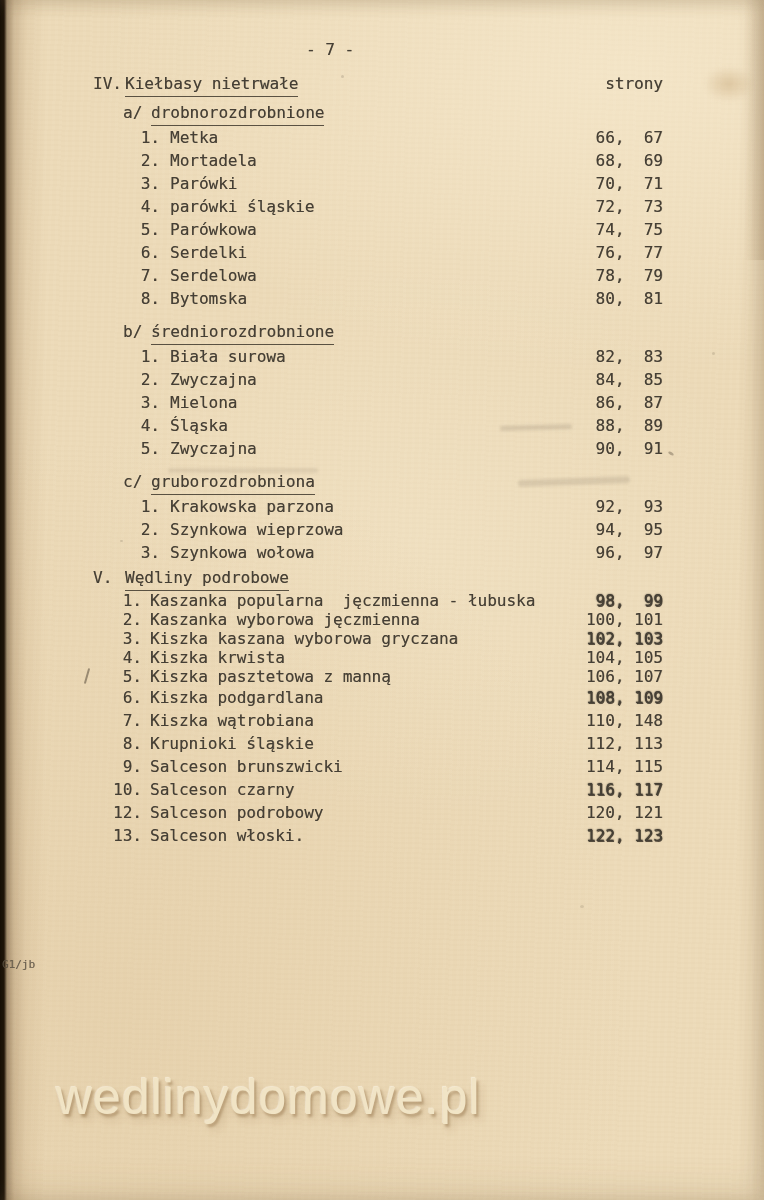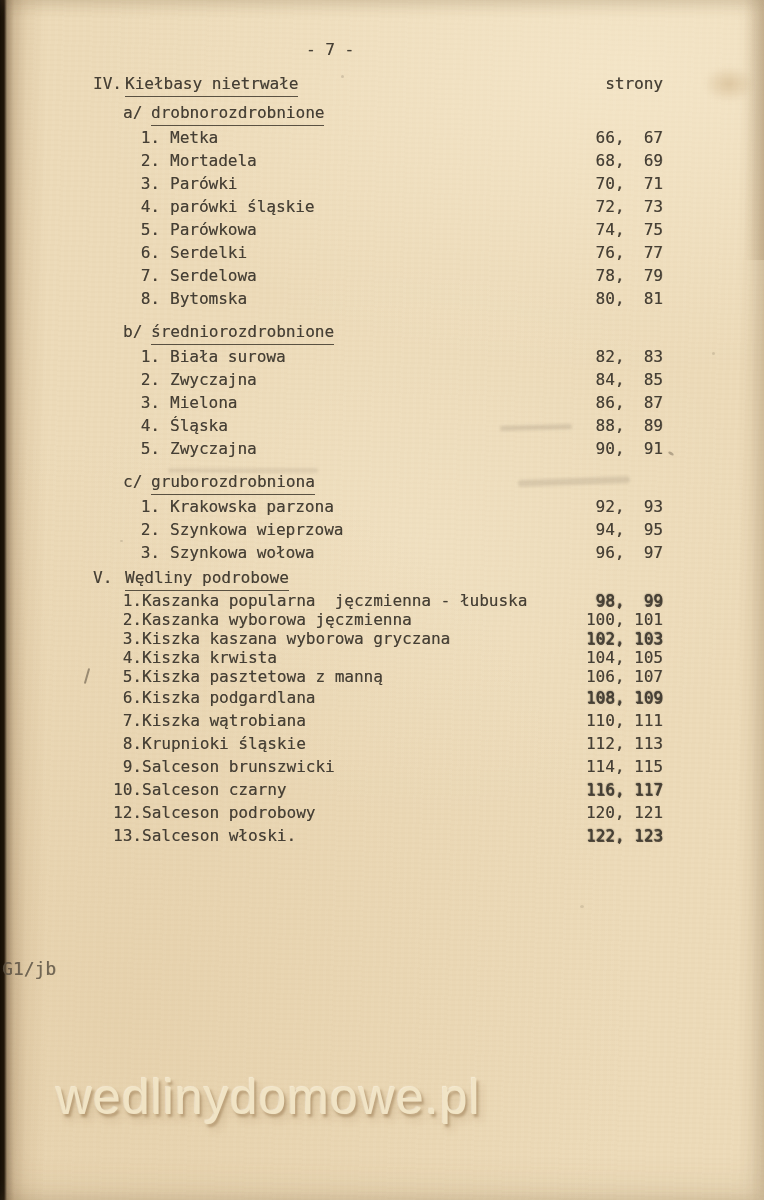--- a/index.html
+++ b/index.html
@@ -40,28 +40,28 @@
   .u    { border-bottom:1.7px solid rgba(64,56,45,0.85); padding-bottom:1px; }
   .sub  { padding-left:30px; line-height:23px; }
   .sub .marker { width:20px; white-space:pre; }
   .sub .title  { margin-left:8px; }
   .it4  { line-height:23px; }
   .it4 .num { width:67px; text-align:right; white-space:pre; }
   .it4 .lbl { margin-left:10px; white-space:pre; }
   .it5  { line-height:23px; }
   .it5.t { line-height:19px; }
   .it5 .num { width:49px; text-align:right; white-space:pre; }
-  .it5 .lbl { margin-left:0; white-space:pre; }
+  .it5 .lbl { margin-left:8px; white-space:pre; }
   .pages { margin-left:auto; width:92px; text-align:right; white-space:pre; }
   .pages-head { margin-left:auto; width:92px; text-align:right; }
   .heavy { text-shadow:0 0 1.6px rgba(55,48,38,0.95), 0.6px 0.6px 0 rgba(55,48,38,0.8); }
   .mt4  { margin-top:4px; }
   .mt10 { margin-top:10px; }
   .mt2  { margin-top:2px; }
-  .typist { position:absolute; top:958px; left:2px; font-size:18px; color:#5d5446; opacity:0.85; }
+  .typist { position:absolute; top:958px; left:2px; font-size:11px; color:#5d5446; opacity:0.85; }
   .watermark {
     position:absolute; top:1072px; left:56px; width:700px;
     font-family:"Liberation Sans","DejaVu Sans",sans-serif;
     font-weight:400; font-size:50px; letter-spacing:1px; line-height:1;
     color:#f3e7c9; opacity:0.88; white-space:nowrap;
     text-shadow: 2px 3px 3px rgba(145,112,70,0.60),
                  5px 7px 8px rgba(145,112,70,0.25),
                  -1px -1px 1px rgba(255,250,238,0.65);
   }
   .stain-tr { position:absolute; left:703px; top:66px; width:52px; height:36px; border-radius:50%;
@@ -236,21 +236,21 @@
         <span class="pages">106, 107</span>
       </div>
     <div class="row it5">
         <span class="num">6.</span>
         <span class="lbl">Kiszka podgardlana</span>
         <span class="pages heavy">108, 109</span>
       </div>
     <div class="row it5">
         <span class="num">7.</span>
         <span class="lbl">Kiszka wątrobiana</span>
-        <span class="pages">110, 111</span>
+        <span class="pages">110, 148</span>
       </div>
     <div class="row it5">
         <span class="num">8.</span>
         <span class="lbl">Krupnioki śląskie</span>
         <span class="pages">112, 113</span>
       </div>
     <div class="row it5">
         <span class="num">9.</span>
         <span class="lbl">Salceson brunszwicki</span>
         <span class="pages">114, 115</span>

